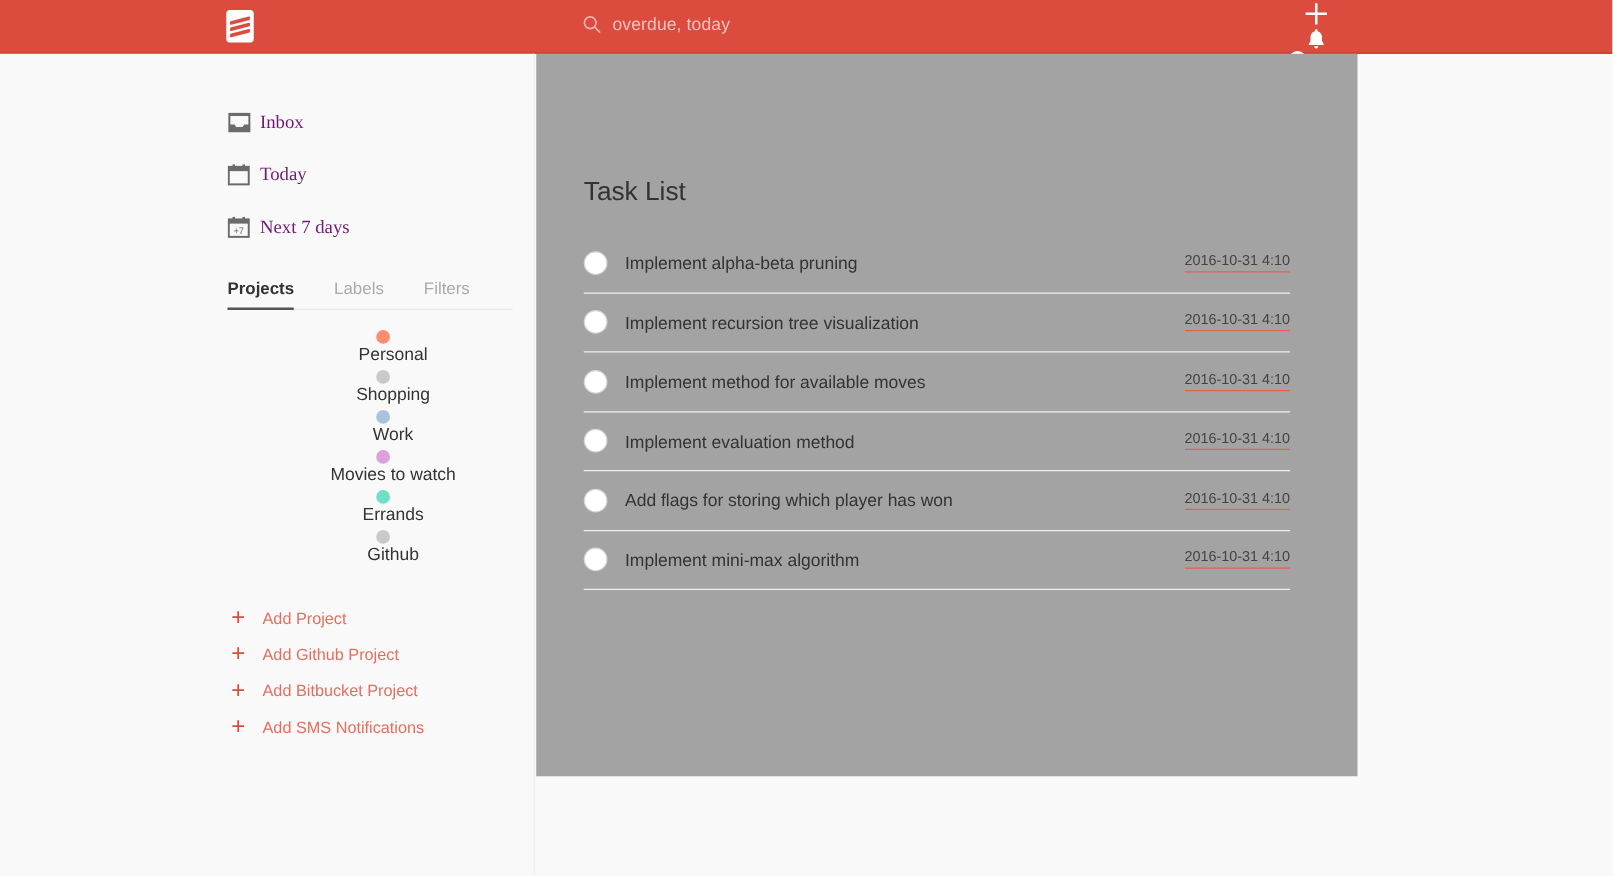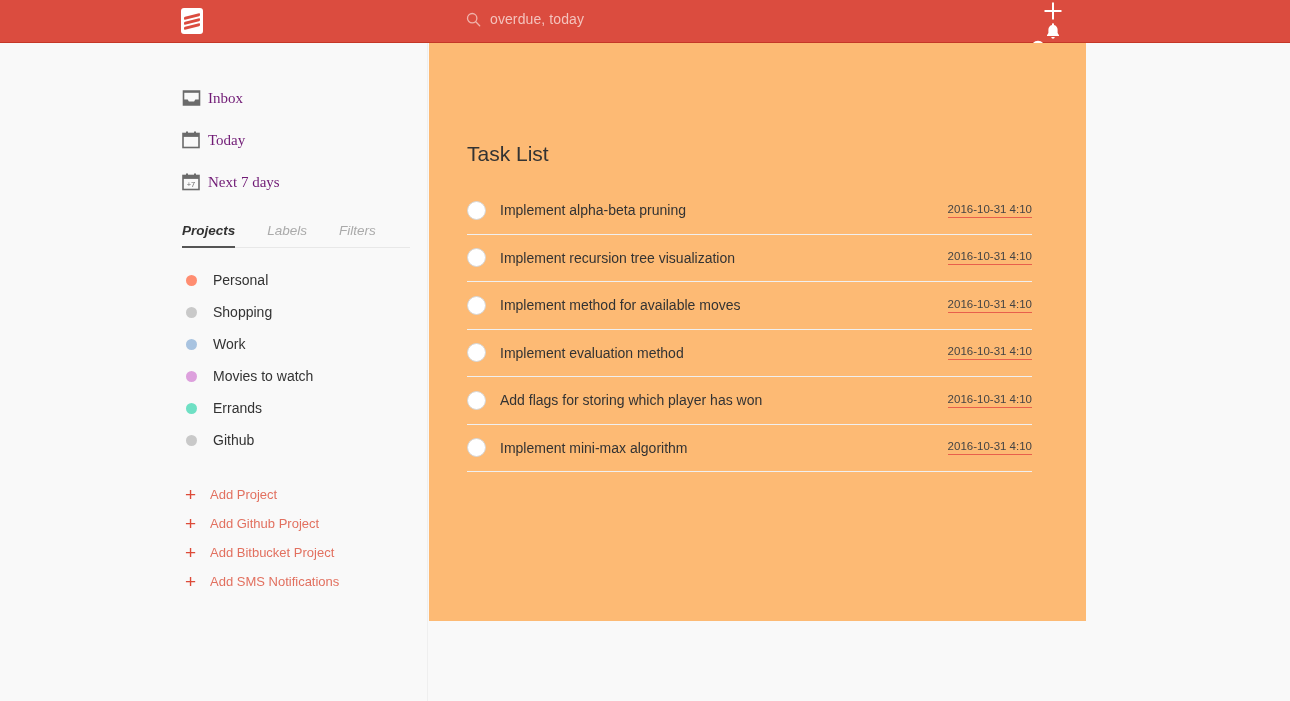--- a/index.html
+++ b/index.html
@@ -135,21 +135,20 @@
     font-size: 15px;
     color: #701a75;
     font-family: Liberation Serif, serif;
   }
 
   .tabs {
     margin: 14px 0 0 182px;
     width: 228px;
     display: flex;
     border-bottom: 1px solid #e8e8e8;
-    font-style: italic;
   }
   .tab {
     font-size: 13.5px;
     padding: 6px 0 8px 0;
     cursor: pointer;
     color: #aaaaaa;
   }
   .tab + .tab { margin-left: 32px; }
   .tab.active {
     color: #333333;
@@ -160,20 +159,21 @@
 
   .projects {
     margin-top: 16px;
   }
   .project-item {
     display: flex;
     align-items: center;
     height: 32px;
     padding-left: 186px;
     cursor: pointer;
+    flex-direction: column;
   }
   .dot {
     width: 11px;
     height: 11px;
     border-radius: 50%;
     flex: 0 0 auto;
   }
   .project-label {
     margin-left: 16px;
     font-size: 14px;
@@ -203,21 +203,21 @@
     color: #e2705f;
   }
 
   
   .content {
     position: absolute;
     left: 429px;
     top: 0;
     width: 657px;
     height: 578px;
-    background: #fdba74;
+    background: #a3a3a3;
   }
   .content-inner {
     padding: 0 54px 0 38px;
   }
   .page-title {
     font-size: 21px;
     color: #333333;
     font-weight: normal;
     margin: 0;
     padding: 99px 0 0 0;

